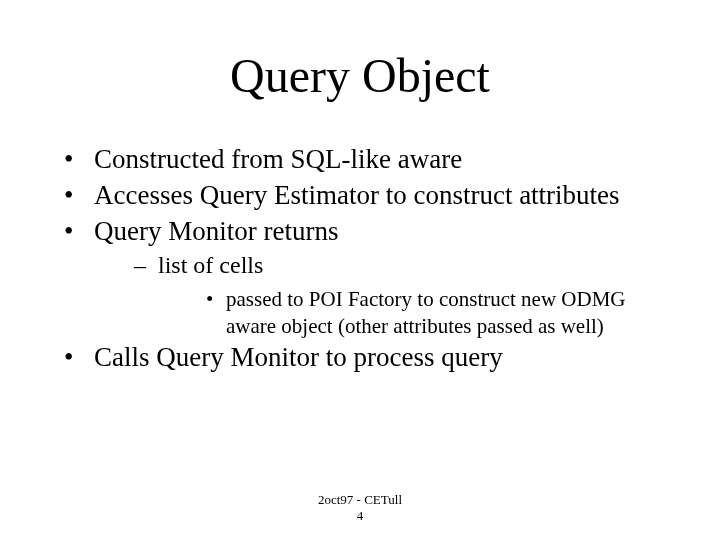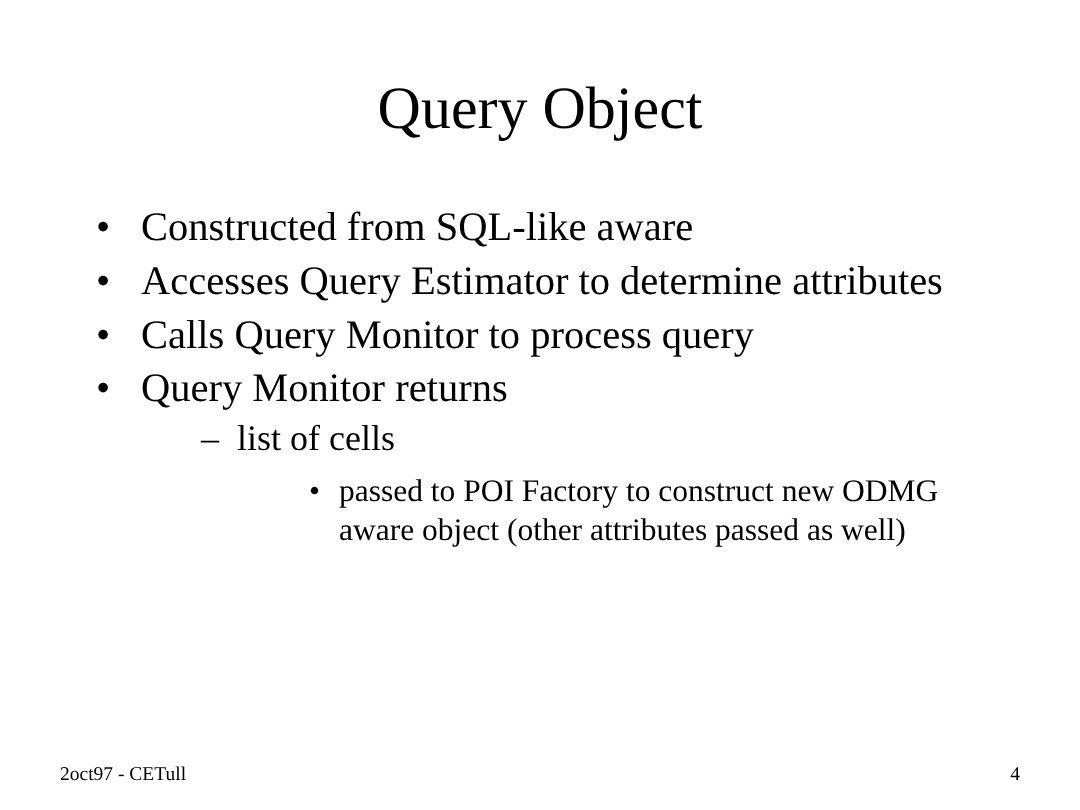--- a/index.html
+++ b/index.html
@@ -13,21 +13,21 @@
       overflow: hidden;
     }
     .slide {
       width: 100%;
       height: 100%;
       padding: 40px 40px 20px 40px;
       position: relative;
     }
     .title {
       text-align: center;
-      font-size: 40px;
+      font-size: 48px;
       font-weight: normal;
       margin-bottom: 40px;
       margin-top: 8px;
     }
     ul.level1 {
       list-style: none;
       padding-left: 24px;
       font-size: 27px;
       line-height: 1.25;
     }
@@ -79,53 +79,54 @@
     }
     .footer {
       position: absolute;
       bottom: 16px;
       left: 40px;
       right: 40px;
       display: flex;
       justify-content: space-between;
       align-items: center;
       font-size: 13px;
+      flex-direction: column;
     }
     .footer-left { flex: 0 0 auto; }
     .footer-center { position: absolute; left: 50%; transform: translateX(-50%); }
     .footer-right { flex: 0 0 auto; }
   </style>
 </head>
 <body>
 
 <div class="slide">
   <h1 class="title">Query Object</h1>
 
   <ul class="level1">
     <li>
       <span>Constructed from SQL-like aware</span>
     </li>
     <li>
-      <span>Accesses Query Estimator to determine attributes</span>
-    </li>
-    <li>
-      <span>Calls Query Monitor to process query</span>
+      <span>Accesses Query Estimator to construct attributes</span>
     </li>
     <li>
       <span>Query Monitor returns</span>
       <ul class="level2">
         <li>
           <span>list of cells</span>
           <ul class="level3">
             <li>
               <span>passed to POI Factory to construct new ODMG aware object (other attributes passed as well)</span>
             </li>
           </ul>
         </li>
       </ul>
     </li>
+    <li>
+      <span>Calls Query Monitor to process query</span>
+    </li>
   </ul>
 
   <div class="footer">
     <span class="footer-left">2oct97 - CETull</span>
     <span class="footer-right">4</span>
   </div>
 </div>
 
 </body></html>

